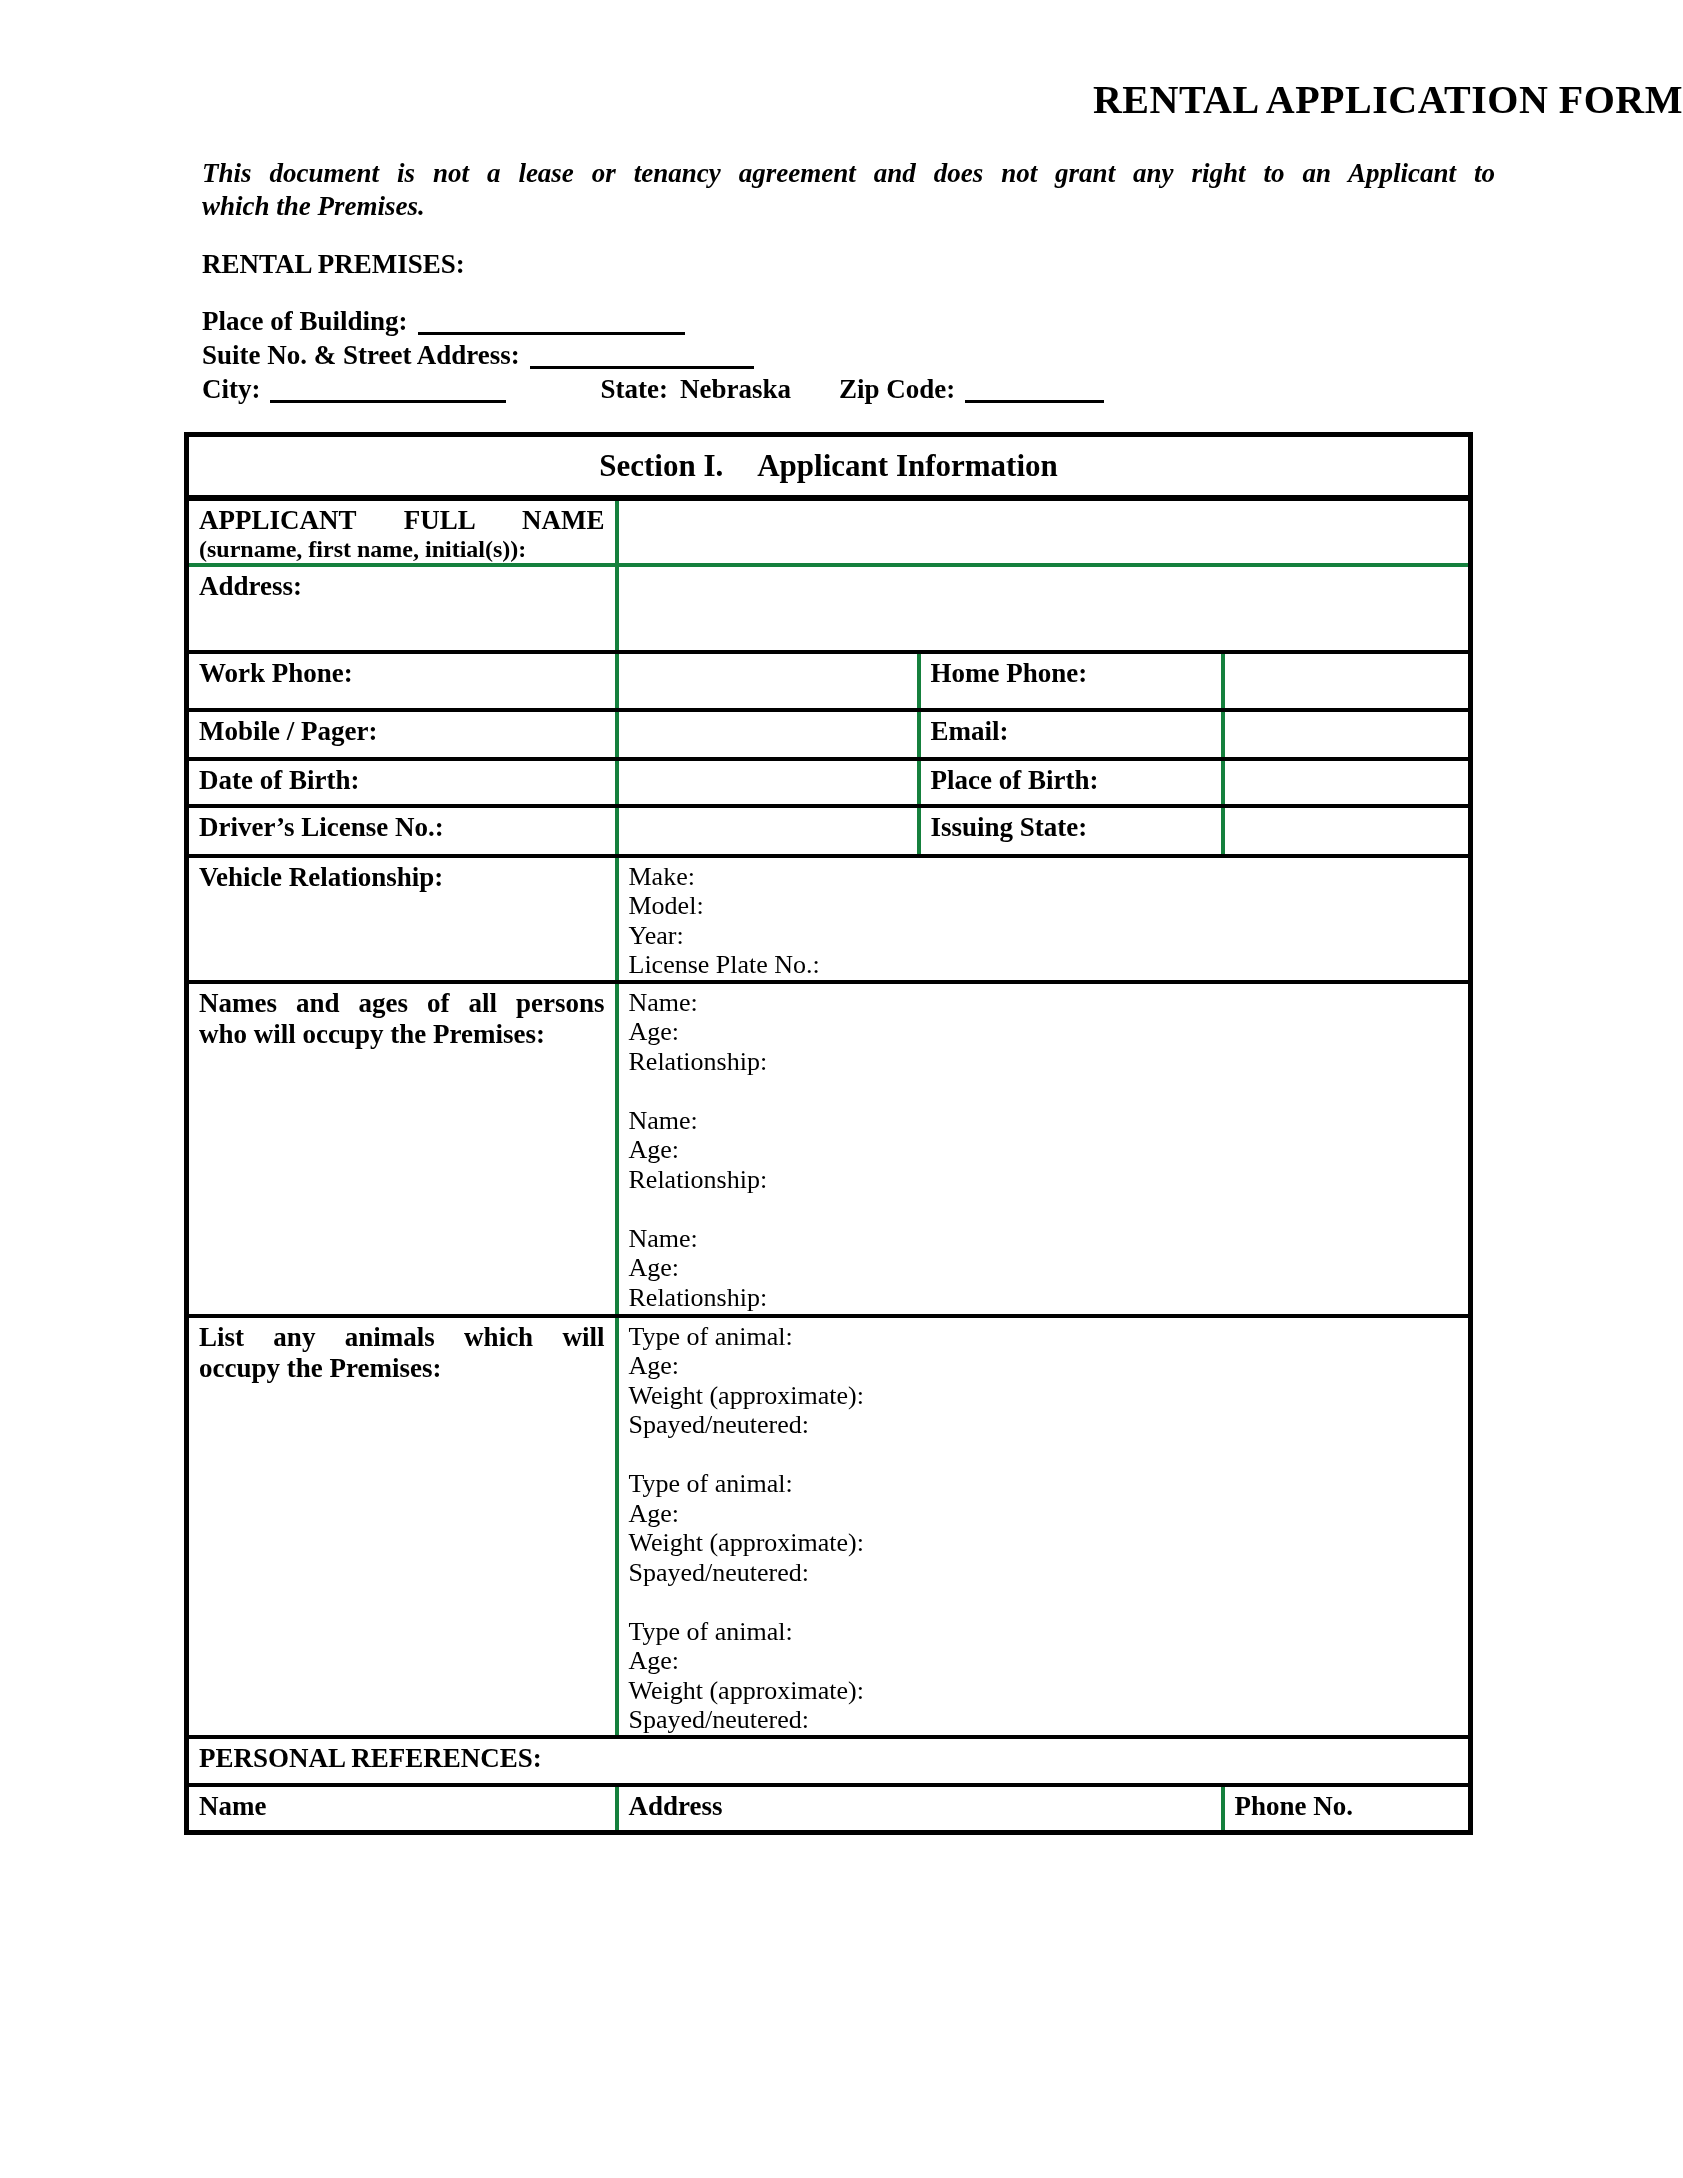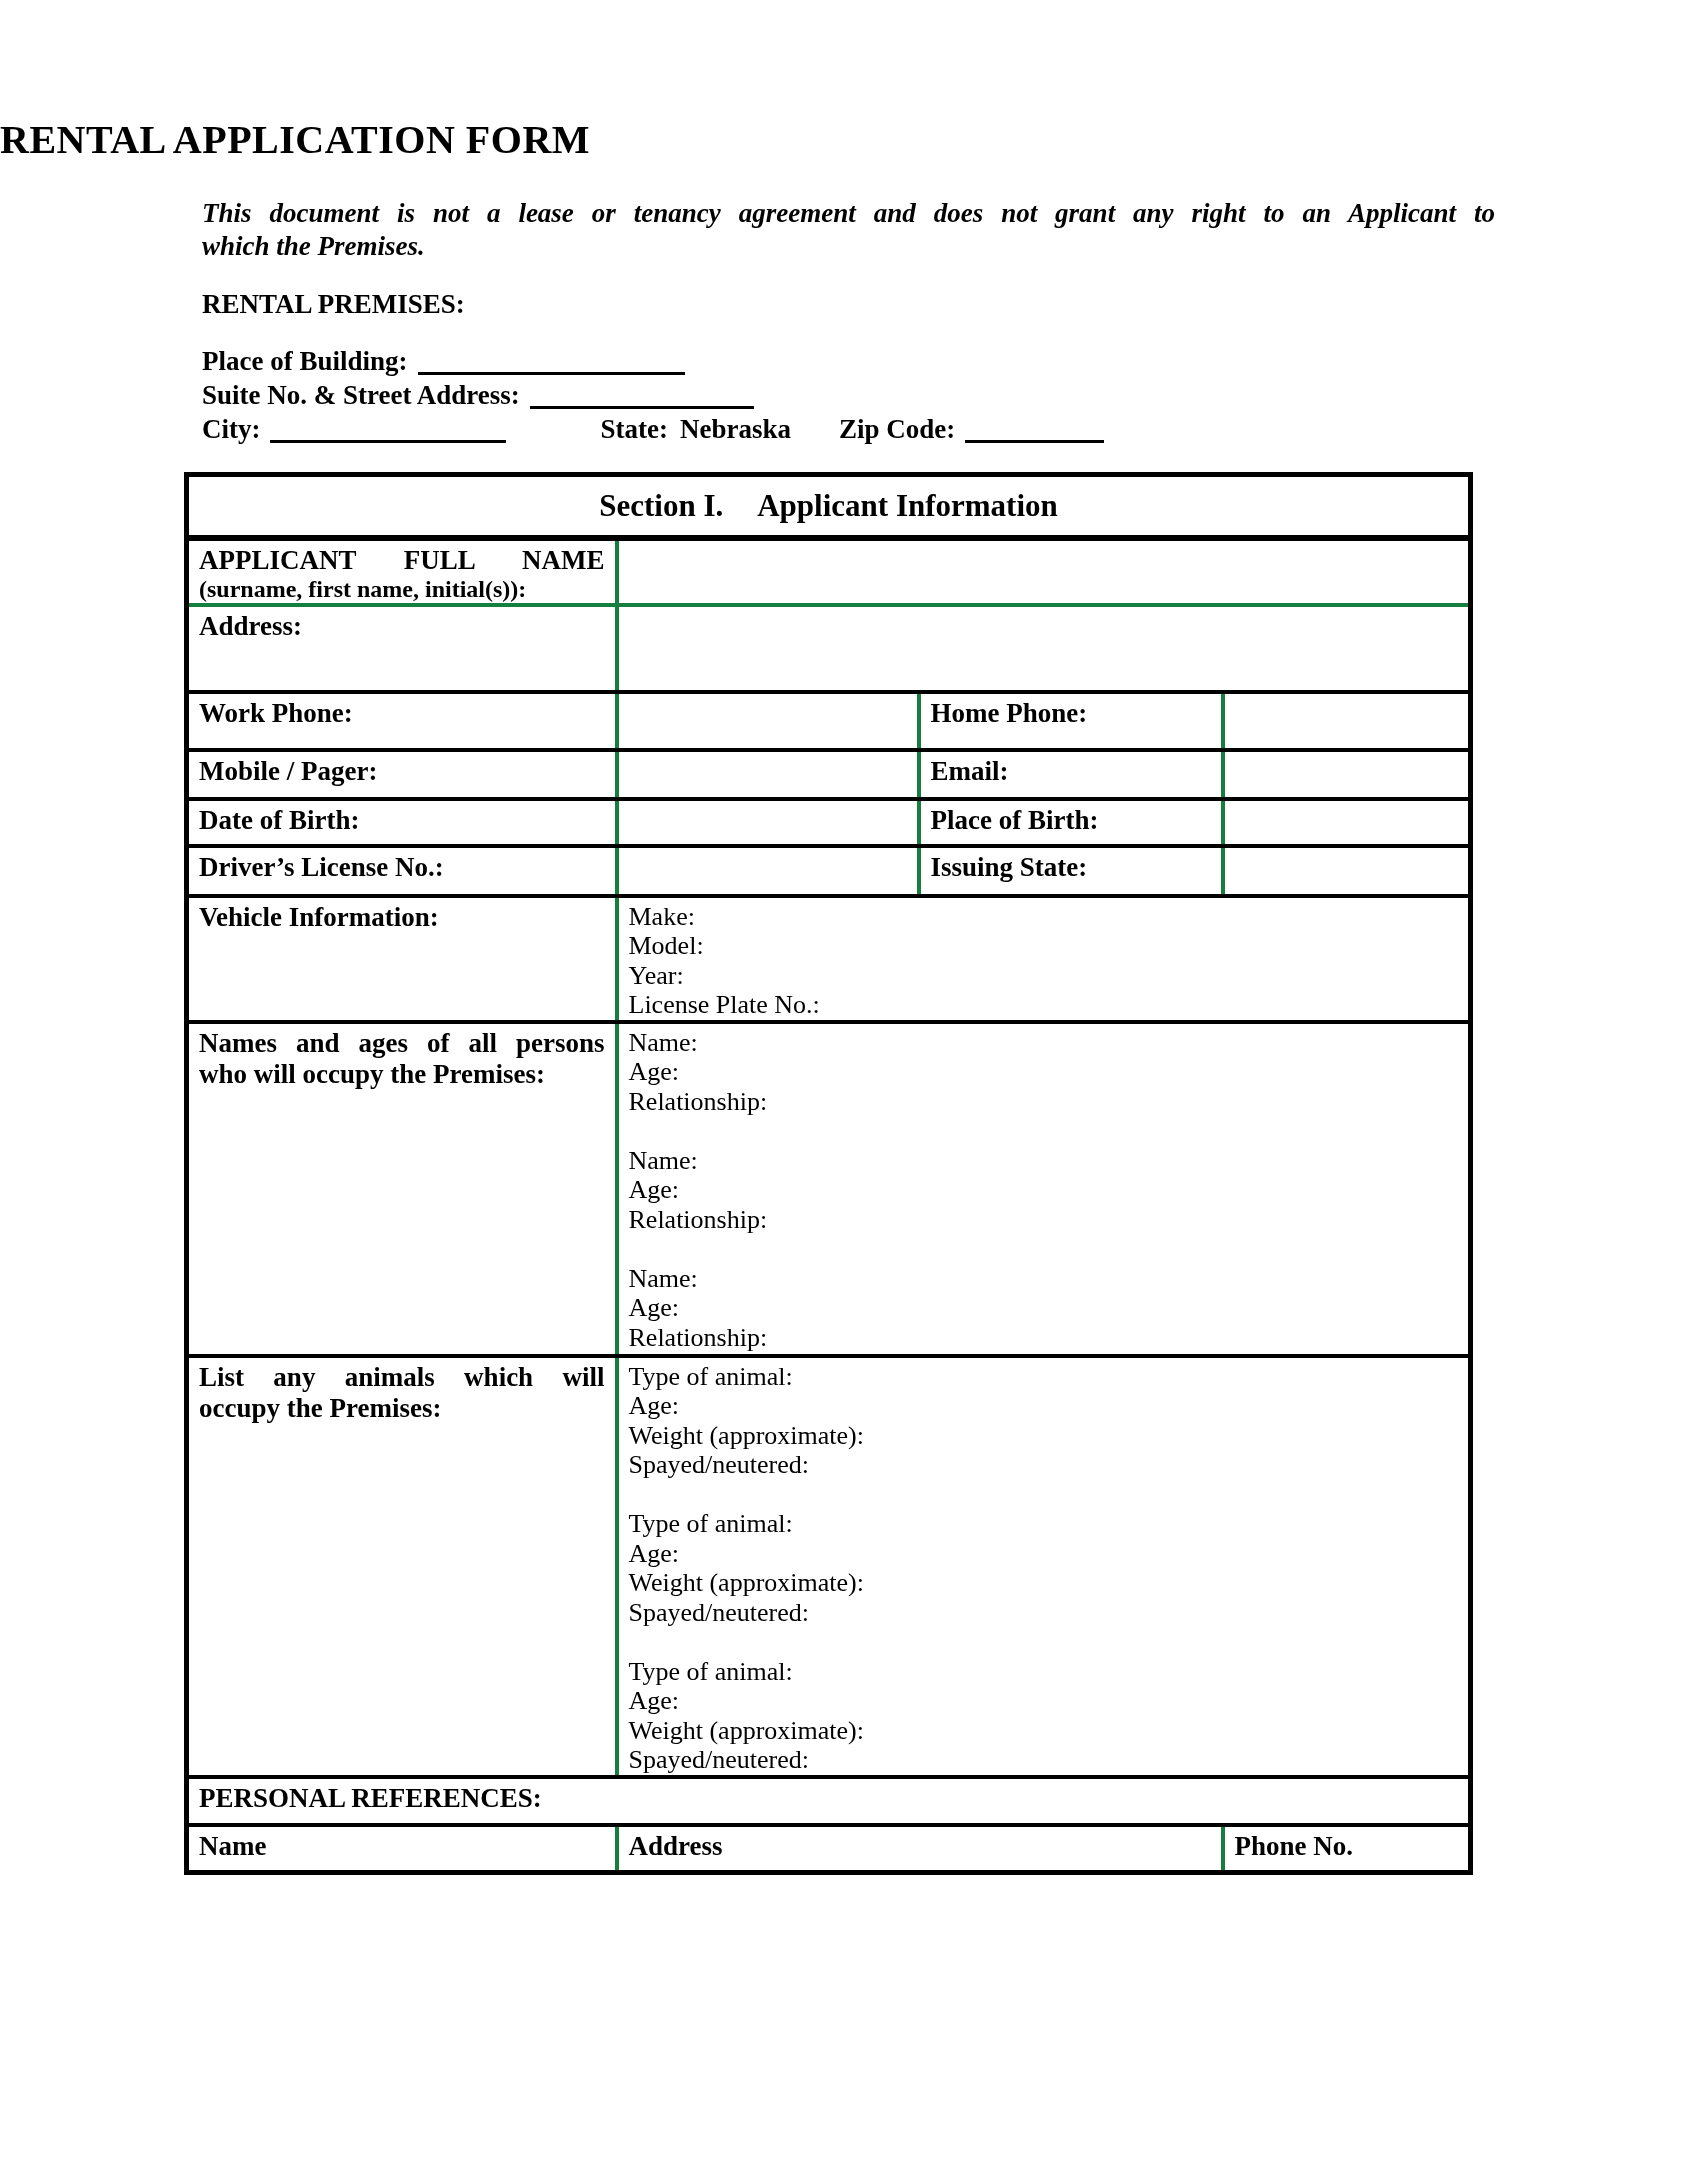--- a/index.html
+++ b/index.html
@@ -5,22 +5,22 @@
   html, body { margin: 0; padding: 0; }
   body {
     width: 1683px; height: 2178px;
     background: #ffffff;
     color: #000;
     font-family: "Liberation Serif", "DejaVu Serif", serif;
   }
   .page { position: relative; width: 1683px; height: 2178px; overflow: hidden; }
 
   .title {
-    padding-top: 116px;
-    text-align: left;
+    padding-top: 76px;
+    text-align: right;
     font-size: 40px;
     font-weight: bold;
     letter-spacing: 0.5px;
   }
 
   .disclaimer {
     width: 1293px;
     margin: 34px 0 0 202px;
     font-style: italic;
     font-weight: bold;
@@ -174,21 +174,21 @@
     </tr>
 
     <tr class="r-license bb4">
       <td class="cell-label">Driver’s License No.:</td>
       <td></td>
       <td class="cell-label">Issuing State:</td>
       <td></td>
     </tr>
 
     <tr class="r-vehicle bb4">
-      <td class="cell-label">Vehicle Information:</td>
+      <td class="cell-label">Vehicle Relationship:</td>
       <td colspan="3">
         <div class="vlines">Make:
 Model:
 Year:
 License Plate No.:</div>
       </td>
     </tr>
 
     <tr class="r-occupants bb4">
       <td>

